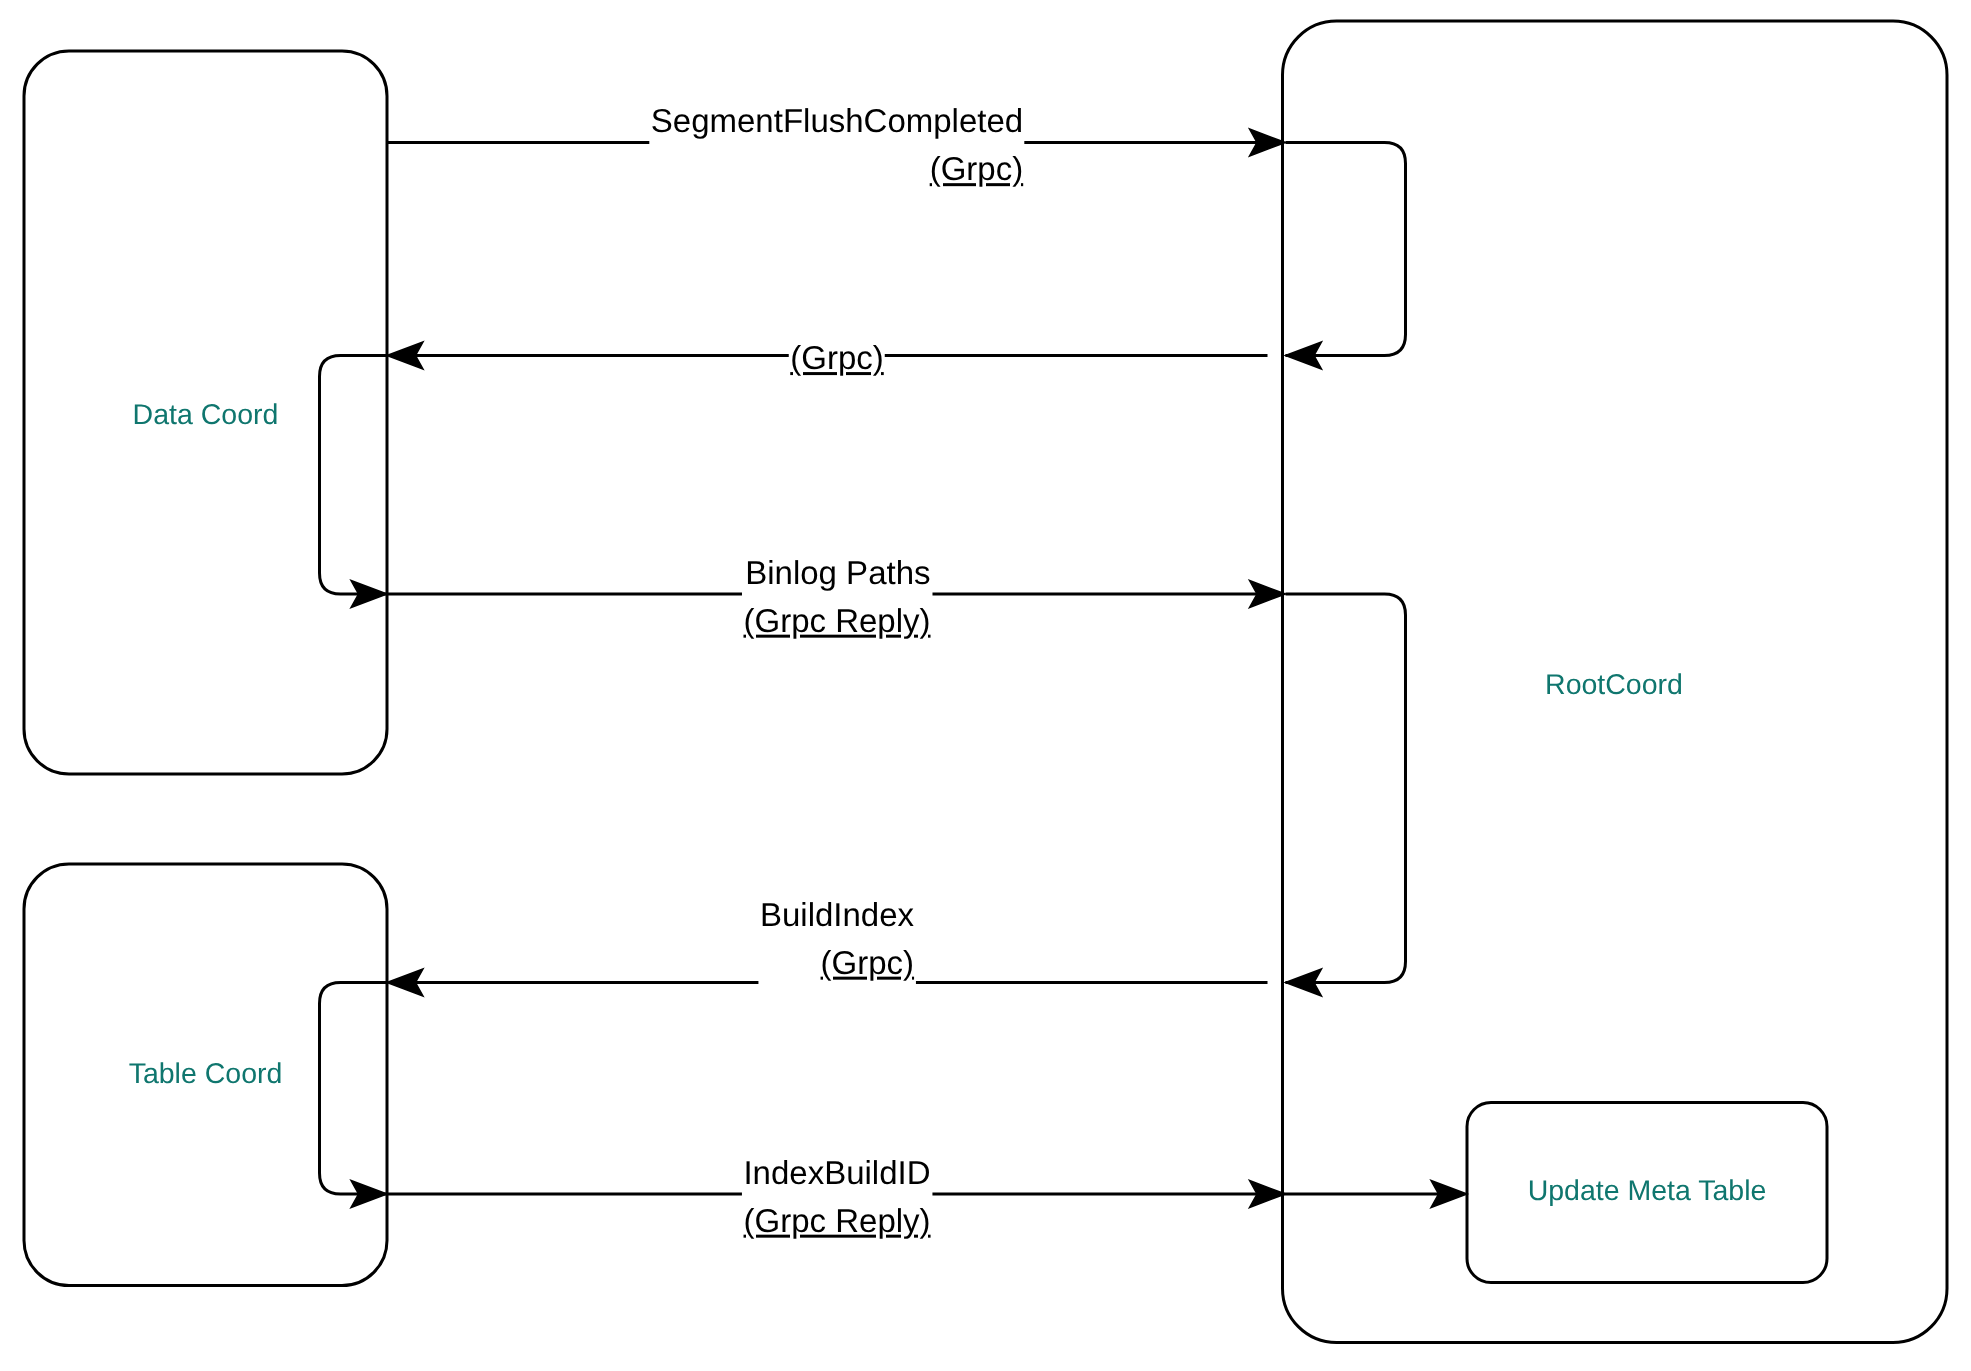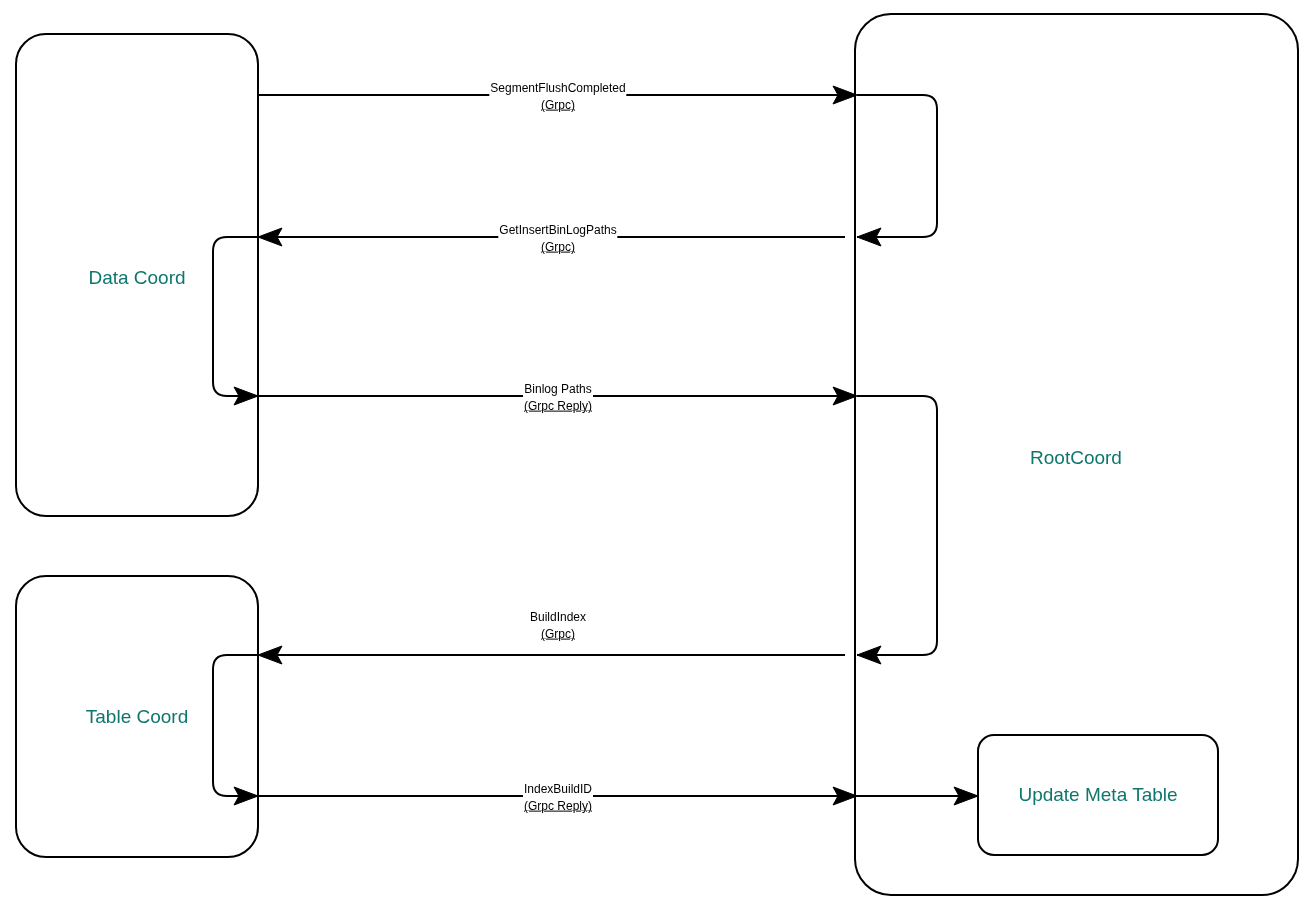--- a/index.html
+++ b/index.html
@@ -43,24 +43,24 @@
     font-size: 19px;
     color: #0f766e;
     white-space: nowrap;
     text-align: center;
     transform: translate(-50%, -50%);
     line-height: 1.18;
     pointer-events: none;
   }
   .edge-label {
     position: absolute;
-    font-size: 12px;
+    font-size: 22px;
     color: #000000;
     white-space: nowrap;
-    text-align: center;
+    text-align: right;
     transform: translate(-50%, -50%);
     line-height: 1.45;
     background: #ffffff;
     padding: 0 1px;
   }
   .edge-label .line1 { display: block; }
   .edge-label .line2 { display: block; text-decoration: underline; }
 </style>
 </head>
 <body>
@@ -114,21 +114,20 @@
   <div class="node-label" style="left:1076px; top:458px;">RootCoord</div>
 
   <div class="node-label" style="left:1098px; top:795px;text-align:center;">Update Meta Table</div>
 
   <div class="edge-label" style="left:558px; top:97px;">
     <span class="line1">SegmentFlushCompleted</span>
     <span class="line2">(Grpc)</span>
   </div>
 
   <div class="edge-label" style="left:558px; top:239px;">
-    <span class="line1">GetInsertBinLogPaths</span>
     <span class="line2">(Grpc)</span>
   </div>
 
   <div class="edge-label" style="left:558px; top:398px;">
     <span class="line1">Binlog Paths</span>
     <span class="line2">(Grpc Reply)</span>
   </div>
 
   <div class="edge-label" style="left:558px; top:626px;">
     <span class="line1">BuildIndex</span>

